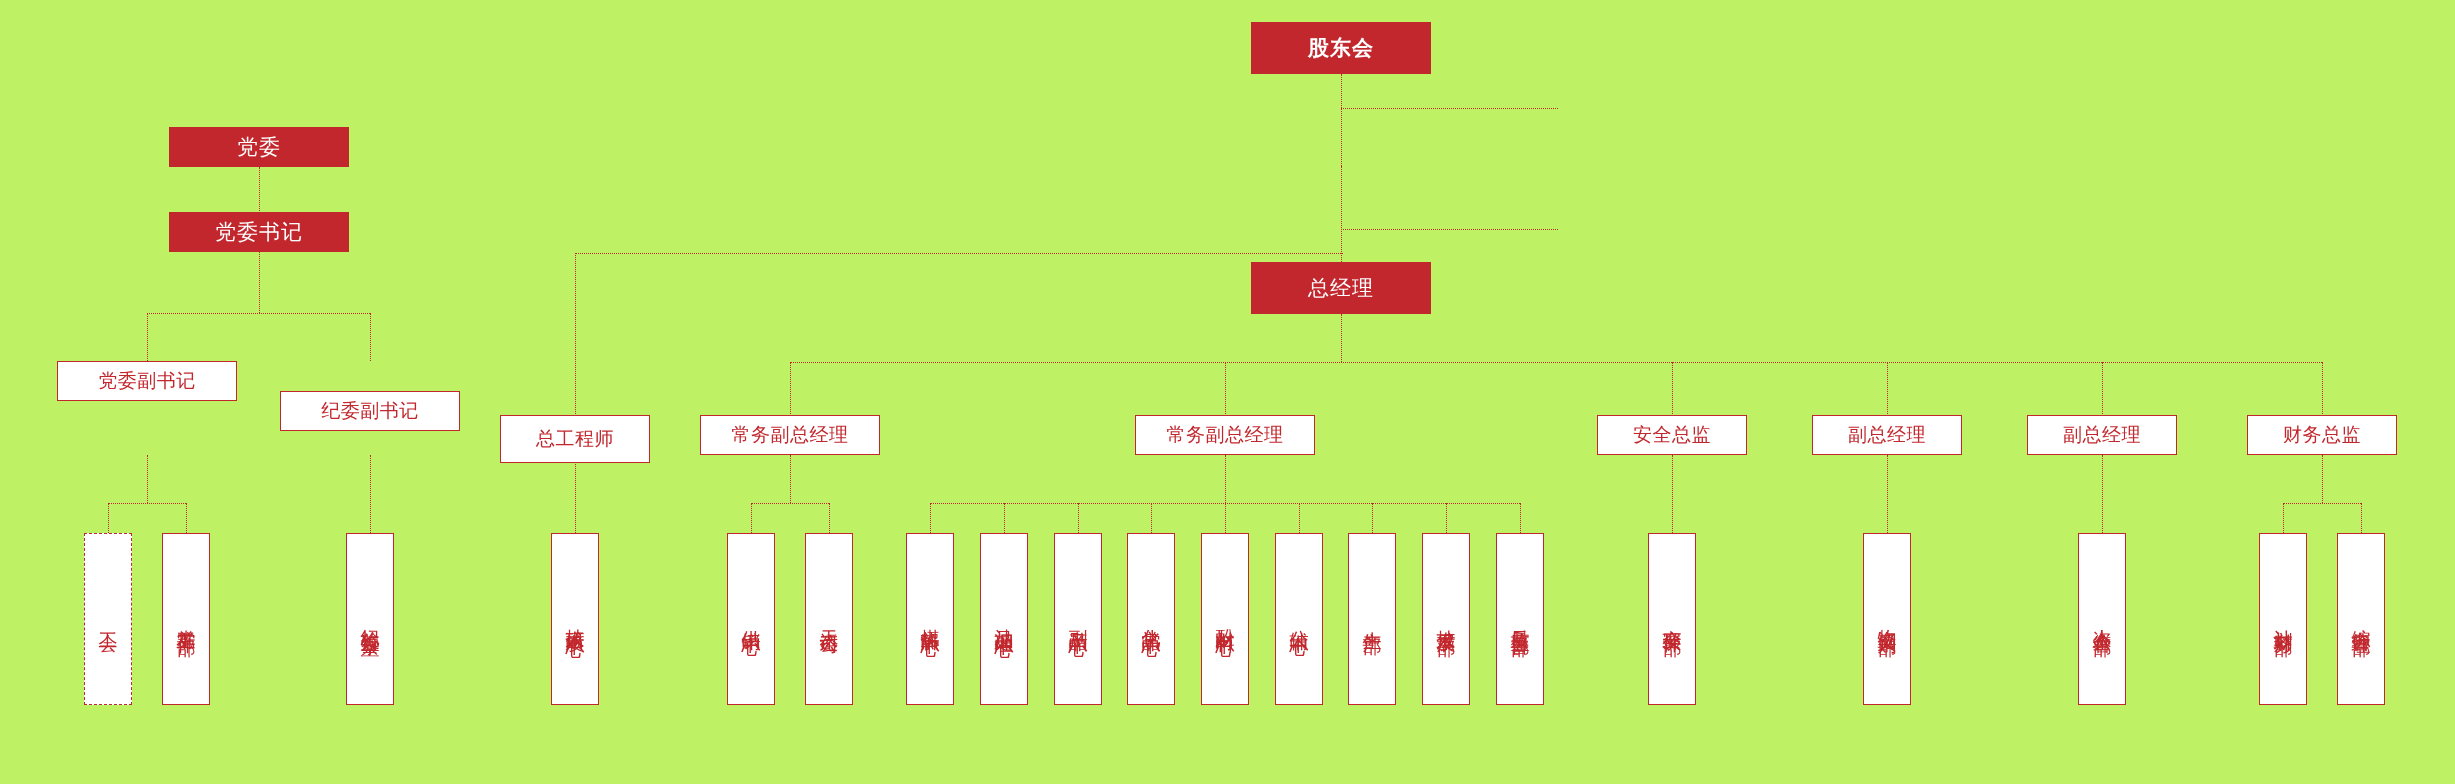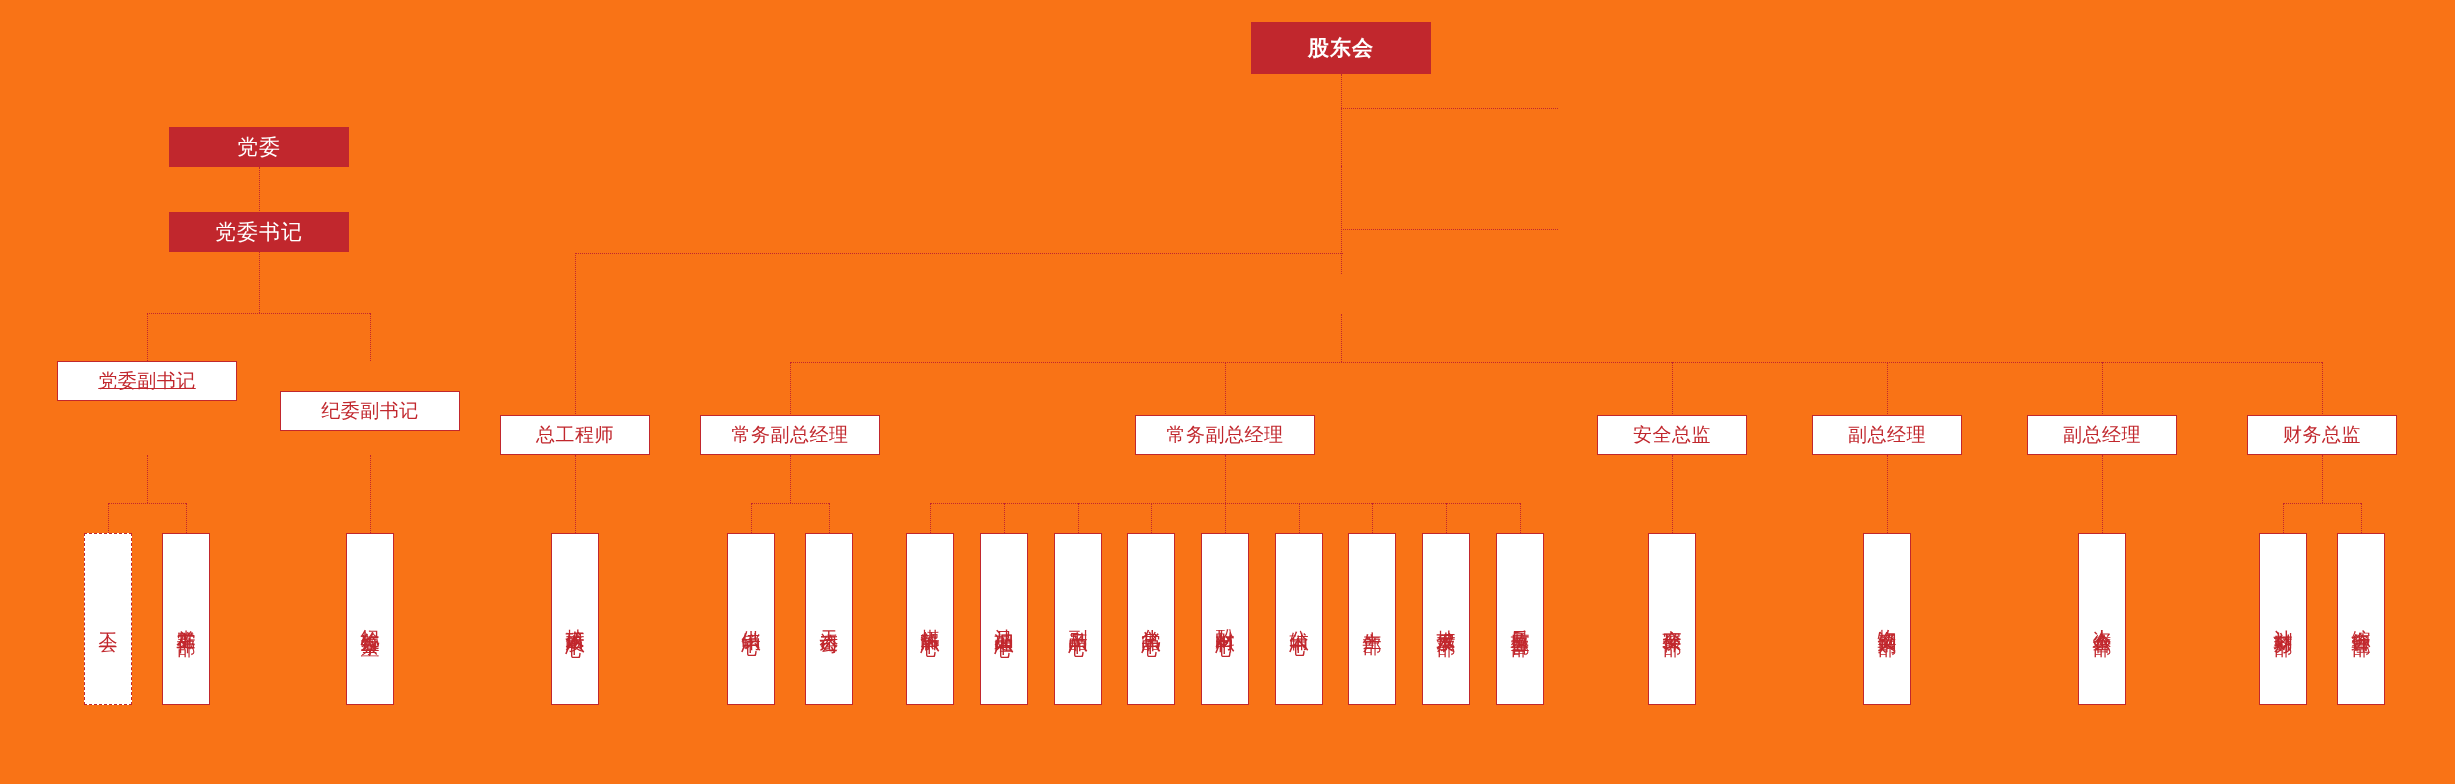--- a/index.html
+++ b/index.html
@@ -4,21 +4,21 @@
 <style>
   html, body {
     margin: 0;
     padding: 0;
     background: #ffffff;
   }
   #canvas {
     position: relative;
     width: 2455px;
     height: 784px;
-    background: #f97316;
+    background: #bef264;
     font-family: "Liberation Sans", "DejaVu Sans", sans-serif;
     overflow: hidden;
   }
 
   
   .node {
     position: absolute;
     box-sizing: border-box;
     display: flex;
     align-items: center;
@@ -146,36 +146,37 @@
   <div class="ln v" style="left:2322px; top:455px; height:48px;"></div>
   <div class="ln h" style="left:2283px; top:503px; width:78px;"></div>
   <div class="ln v" style="left:2283px; top:503px; height:30px;"></div>
   <div class="ln v" style="left:2361px; top:503px; height:30px;"></div>
 
   <div class="node filled bold" style="left:1251px; top:22px; width:180px; height:52px;">股东会</div>
 
 
 
 
+  <div class="node filled" style="left:1251px; top:262px; width:180px; height:52px;">总经理</div>
 
   <div class="node filled" style="left:169px; top:127px; width:180px; height:40px;">党委</div>
 
   <div class="node filled" style="left:169px; top:212px; width:180px; height:40px;">党委书记</div>
 
-  <div class="node outline" style="left:57px; top:361px; width:180px; height:40px;text-decoration:underline;">党委副书记</div>
+  <div class="node outline" style="left:57px; top:361px; width:180px; height:40px;">党委副书记</div>
 
   <div class="node outline" style="left:280px; top:355px; width:180px; height:40px;margin-top:36px;">纪委副书记</div>
 
   <div class="node outline dashed vert" style="left:84px; top:533px; width:48px; height:172px;">工会</div>
 
   <div class="node outline vert" style="left:162px; top:533px; width:48px; height:172px;">党群工作部</div>
 
   <div class="node outline vert" style="left:346px; top:533px; width:48px; height:172px;">纪检监察室</div>
 
-  <div class="node outline" style="left:500px; top:415px; width:150px; height:40px;">总工程师</div>
+  <div class="node outline" style="left:500px; top:415px; width:150px; height:48px;">总工程师</div>
 
   <div class="node outline vert" style="left:551px; top:533px; width:48px; height:172px;">技术研发中心</div>
 
   <div class="node outline" style="left:700px; top:415px; width:180px; height:40px;">常务副总经理</div>
 
   <div class="node outline vert" style="left:727px; top:533px; width:48px; height:172px;">供销中心</div>
 
   <div class="node outline vert" style="left:805px; top:533px; width:48px; height:172px;">天运公司</div>
 
   <div class="node outline" style="left:1135px; top:415px; width:180px; height:40px;">常务副总经理</div>

